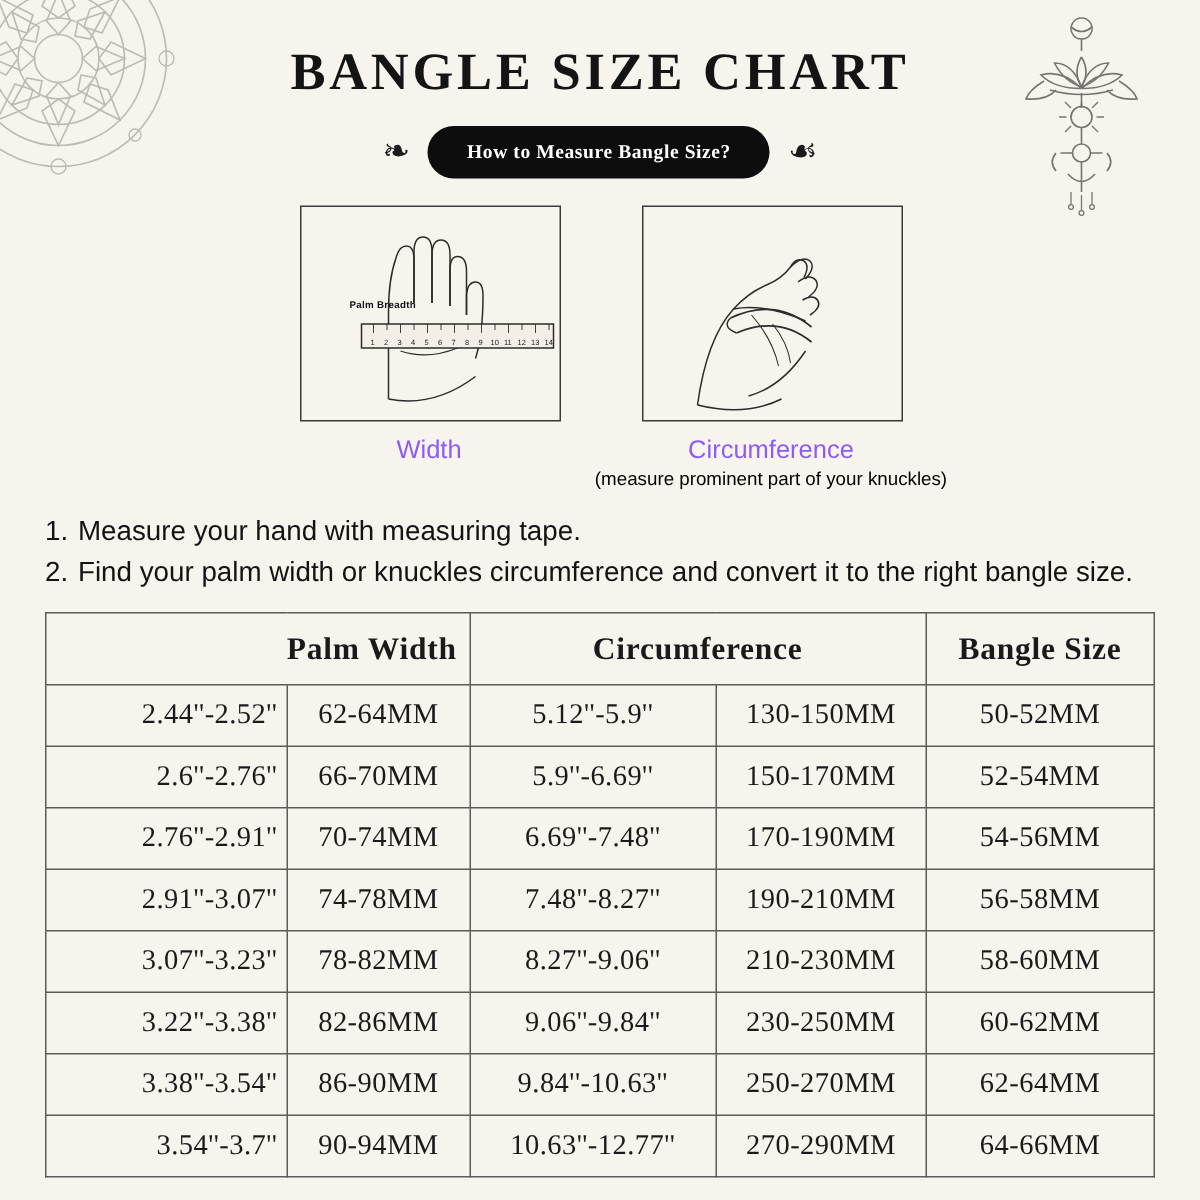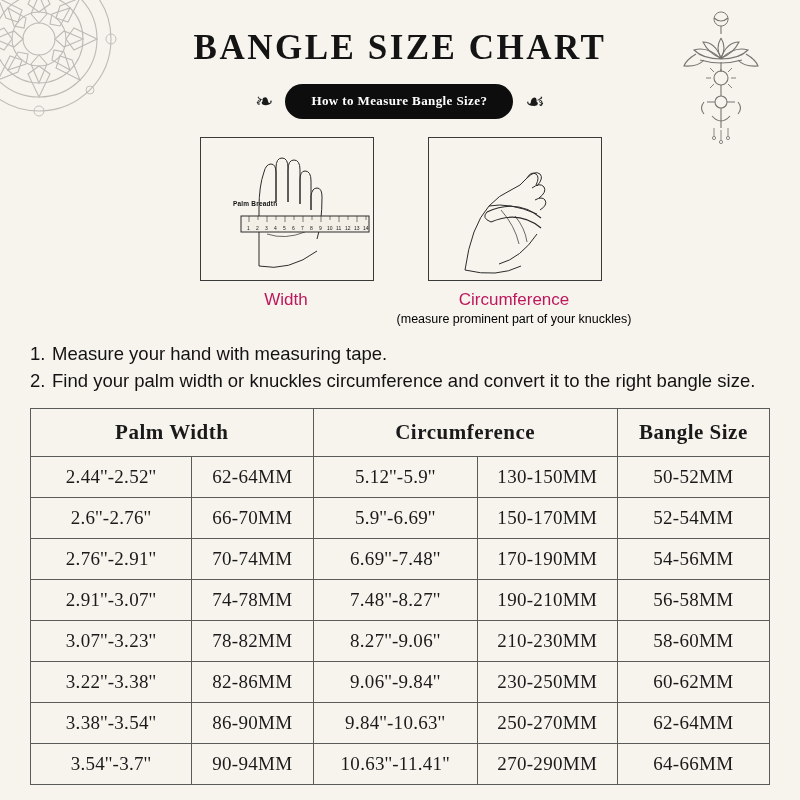--- a/index.html
+++ b/index.html
@@ -88,21 +88,21 @@
     height: 142px;
     border: 1px solid #3a3a3a;
     background: #f7f4ee;
     position: relative;
     overflow: hidden;
   }
   .fig-cap {
     text-align: center;
     font-size: 17px;
     margin-top: 9px;
-    color: #be185d;
+    color: #8b5cf6;
   }
   .fig-sub {
     text-align: center;
     font-size: 12.5px;
     margin-top: 2px;
     color: #000000;
   }
   .palm-label {
     position: absolute;
     left: 32px;
@@ -152,21 +152,21 @@
     font-weight: bold;
     padding: 11px 8px;
     letter-spacing: .5px;
   }
   tbody td {
     font-family: "Liberation Serif", serif;
     font-size: 19px;
     padding: 9px 6px;
     letter-spacing: .3px;
   }
-  .col-a { width: 160px; }
+  .col-a { width: 160px; text-align: right; }
   .col-b { width: 120px; }
   .col-c { width: 160px; }
   .col-d { width: 140px; }
   .col-e { width: 150px; }
 </style>
 </head>
 <body>
 
 <svg class="mandala" viewBox="0 0 170 170">
   <g stroke="#8d8c88" fill="none" stroke-width="1.1">
@@ -388,18 +388,18 @@
     <tr>
       <td class="col-a">3.38''-3.54''</td>
       <td class="col-b">86-90MM</td>
       <td class="col-c">9.84''-10.63''</td>
       <td class="col-d">250-270MM</td>
       <td class="col-e">62-64MM</td>
     </tr>
     <tr>
       <td class="col-a">3.54''-3.7''</td>
       <td class="col-b">90-94MM</td>
-      <td class="col-c">10.63''-11.41''</td>
+      <td class="col-c">10.63''-12.77''</td>
       <td class="col-d">270-290MM</td>
       <td class="col-e">64-66MM</td>
     </tr>
   </tbody>
 </table>
 
 </body></html>

